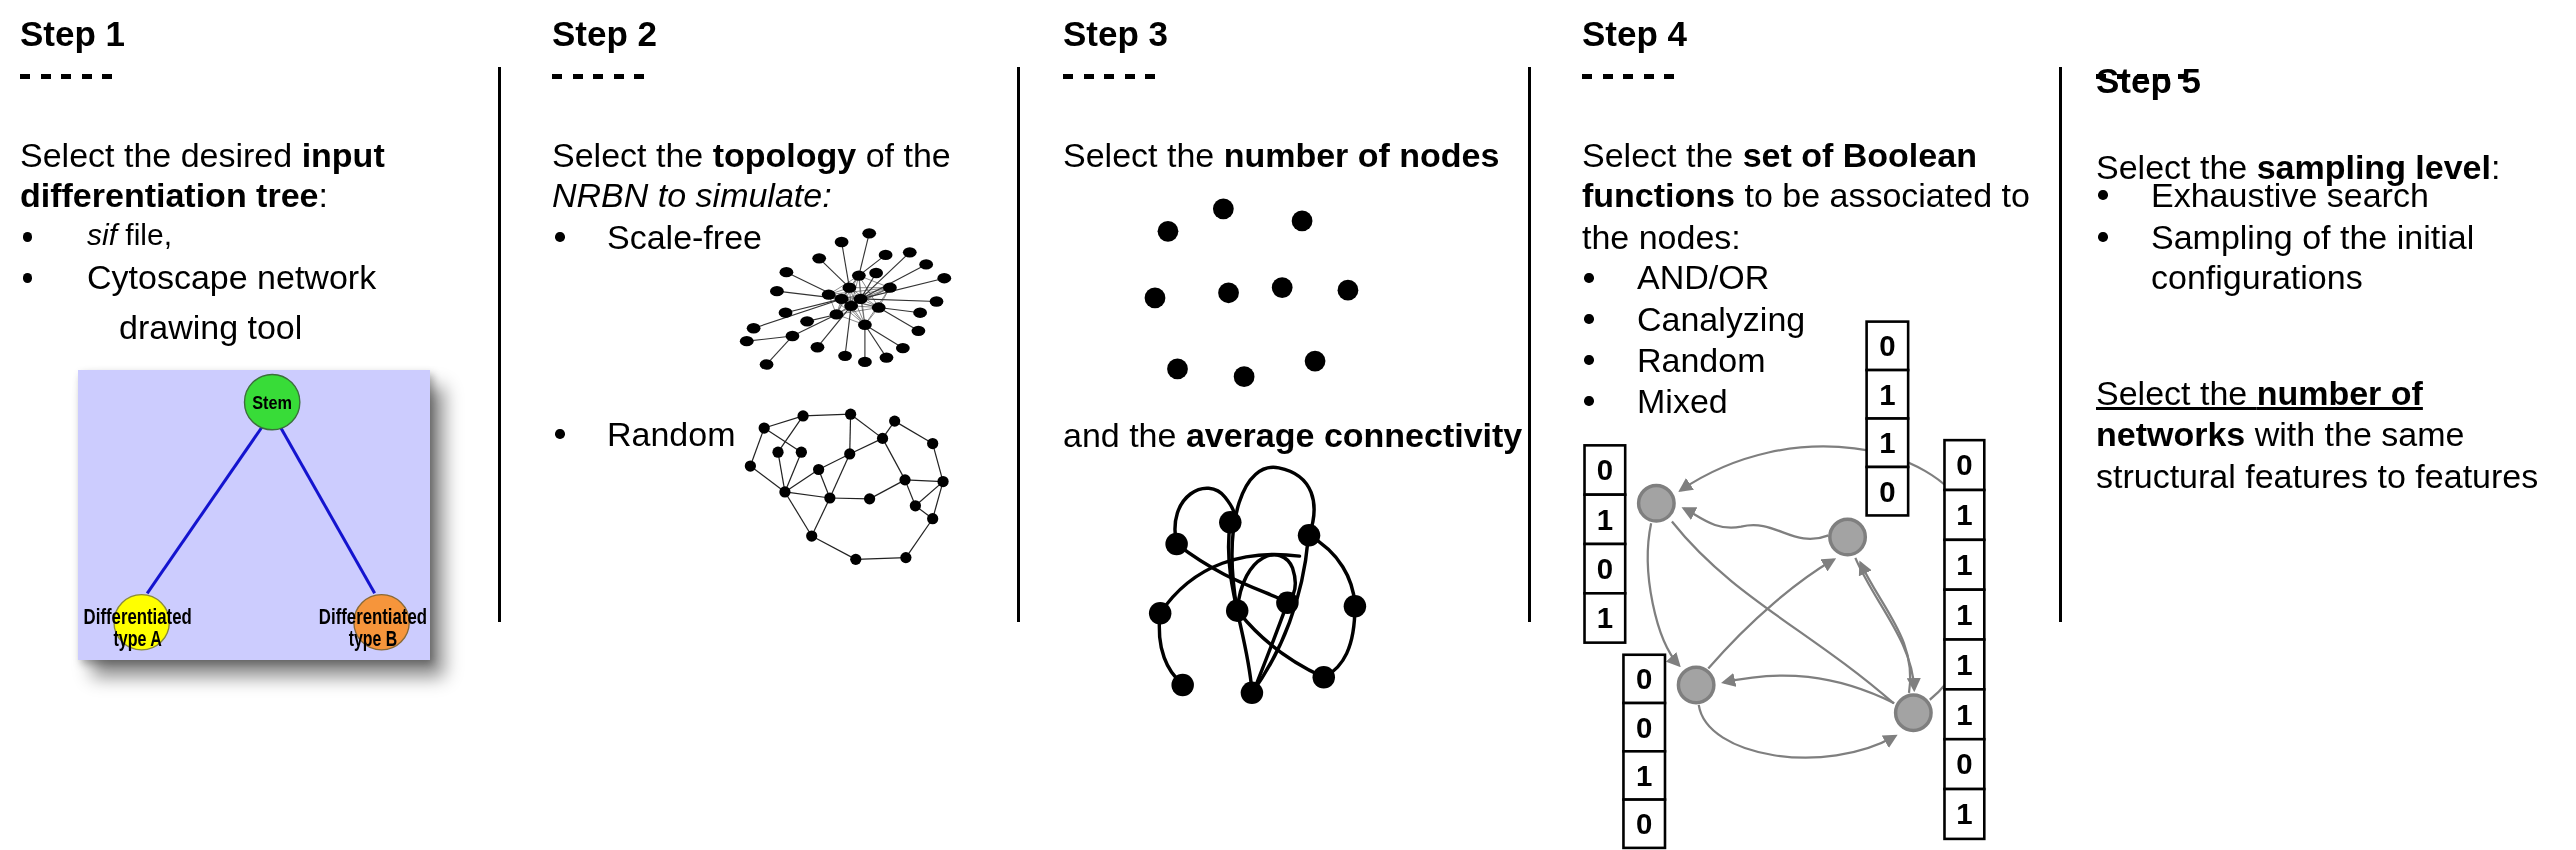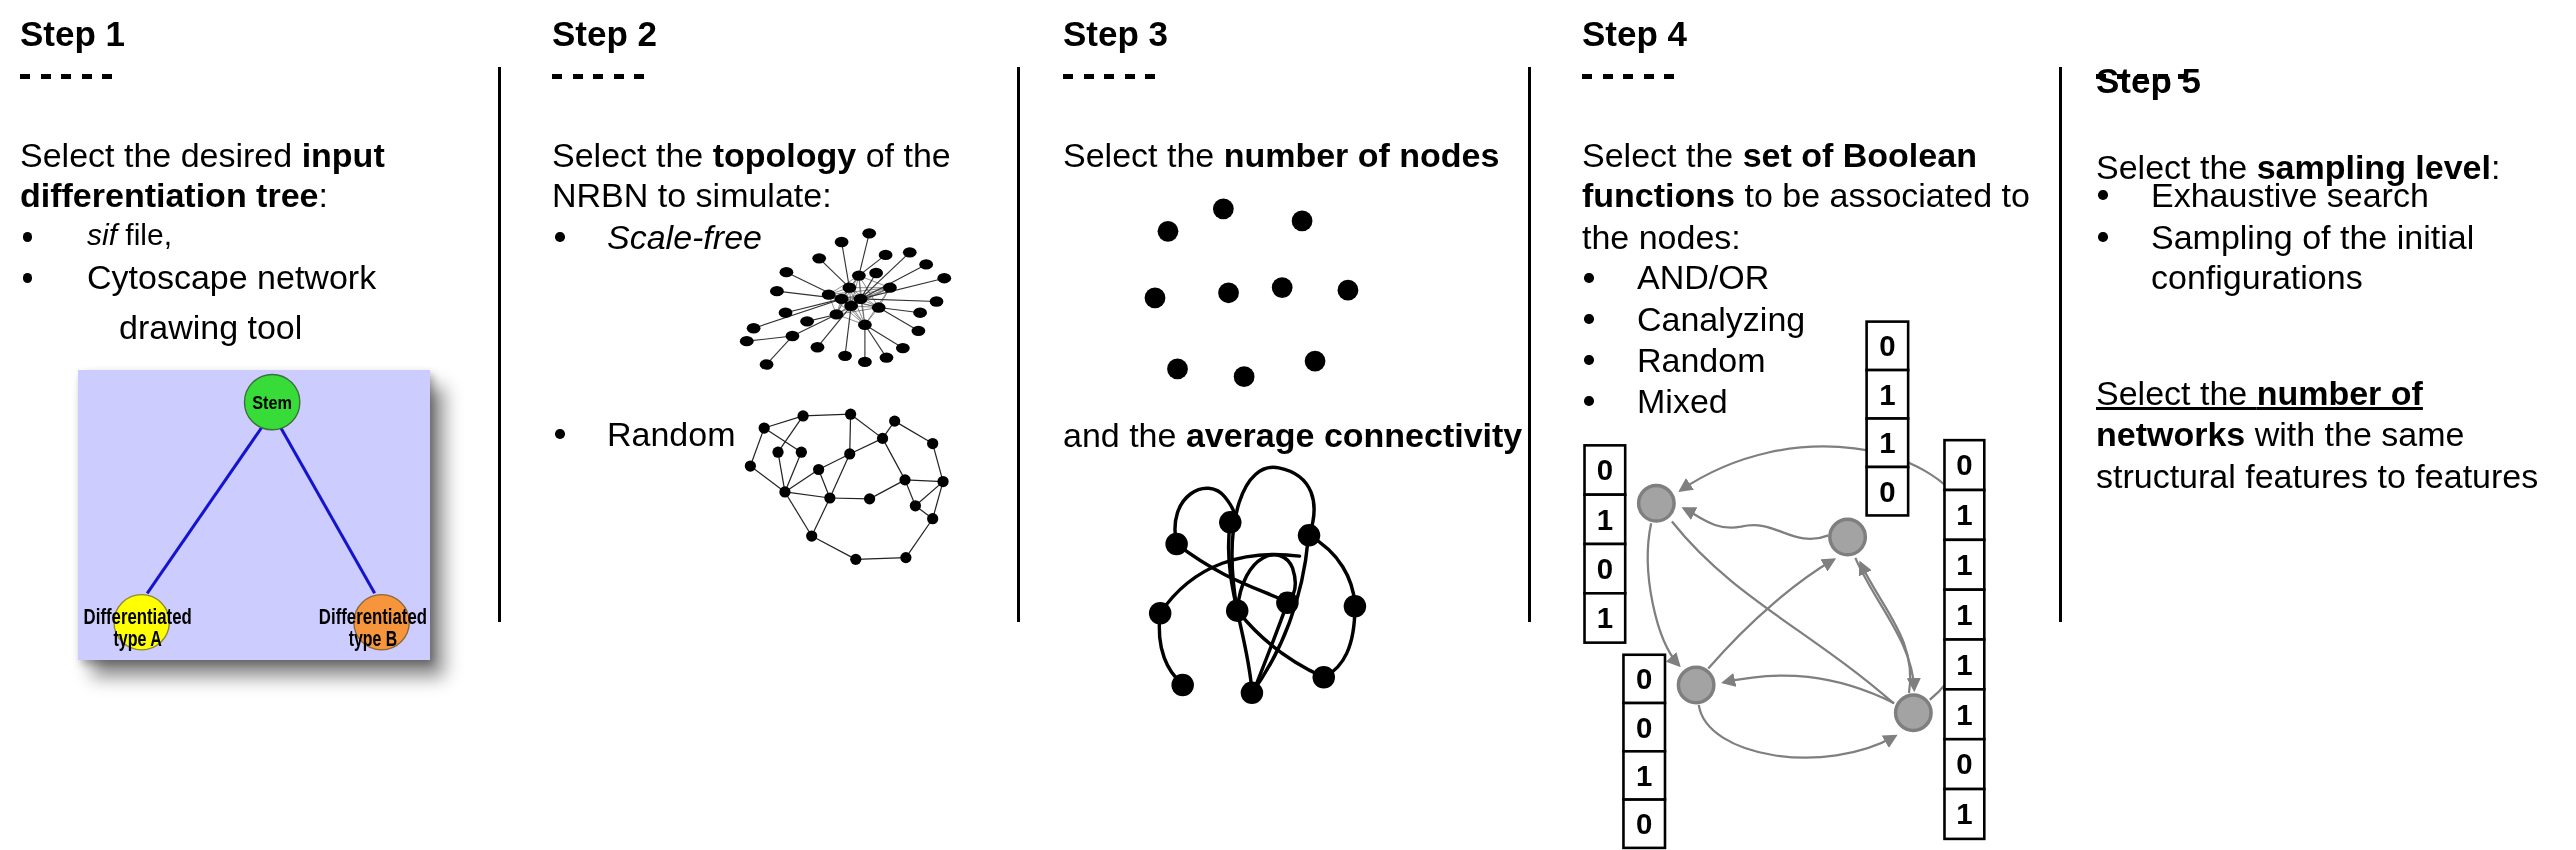--- a/index.html
+++ b/index.html
@@ -26,23 +26,23 @@
 <div class="vdiv" style="left:1528px;"></div>
 <div class="vdiv" style="left:2059px;"></div>
 <div style="position:absolute;left:20px;top:138px;font-size:34px;line-height:1;white-space:nowrap;">Select the desired <b>input</b></div>
 <div style="position:absolute;left:20px;top:178px;font-size:34px;line-height:1;white-space:nowrap;"><b>differentiation tree</b>:</div>
 <div style="position:absolute;left:22.5px;top:232px;width:9.5px;height:9.5px;border-radius:50%;background:#000"></div>
 <div style="position:absolute;left:87px;top:220px;font-size:30px;line-height:1;white-space:nowrap;"><i>sif</i> file,</div>
 <div style="position:absolute;left:22.5px;top:273px;width:9.5px;height:9.5px;border-radius:50%;background:#000"></div>
 <div style="position:absolute;left:87px;top:260px;font-size:34px;line-height:1;white-space:nowrap;">Cytoscape network</div>
 <div style="position:absolute;left:87px;top:310px;font-size:34px;line-height:1;white-space:nowrap;margin-left:32px;">drawing tool</div>
 <div style="position:absolute;left:552px;top:138px;font-size:34px;line-height:1;white-space:nowrap;">Select the <b>topology</b> of the</div>
-<div style="position:absolute;left:552px;top:178px;font-size:34px;line-height:1;white-space:nowrap;">NRBN to simulate:</div>
+<div style="position:absolute;left:552px;top:178px;font-size:34px;line-height:1;white-space:nowrap;font-style:italic;">NRBN to simulate:</div>
 <div style="position:absolute;left:555px;top:232px;width:9.5px;height:9.5px;border-radius:50%;background:#000"></div>
-<div style="position:absolute;left:607px;top:220px;font-size:34px;line-height:1;white-space:nowrap;font-style:italic;">Scale-free</div>
+<div style="position:absolute;left:607px;top:220px;font-size:34px;line-height:1;white-space:nowrap;">Scale-free</div>
 <div style="position:absolute;left:555px;top:429px;width:9.5px;height:9.5px;border-radius:50%;background:#000"></div>
 <div style="position:absolute;left:607px;top:417px;font-size:34px;line-height:1;white-space:nowrap;">Random</div>
 <div style="position:absolute;left:1063px;top:138px;font-size:34px;line-height:1;white-space:nowrap;">Select the <b>number of nodes</b></div>
 <div style="position:absolute;left:1063px;top:418px;font-size:34px;line-height:1;white-space:nowrap;">and the <b>average connectivity</b></div>
 <div style="position:absolute;left:1582px;top:138px;font-size:34px;line-height:1;white-space:nowrap;">Select the <b>set of Boolean</b></div>
 <div style="position:absolute;left:1582px;top:178px;font-size:34px;line-height:1;white-space:nowrap;"><b>functions</b> to be associated to</div>
 <div style="position:absolute;left:1582px;top:220px;font-size:34px;line-height:1;white-space:nowrap;">the nodes:</div>
 <div style="position:absolute;left:1584px;top:273px;width:9.5px;height:9.5px;border-radius:50%;background:#000"></div>
 <div style="position:absolute;left:1637px;top:260px;font-size:34px;line-height:1;white-space:nowrap;">AND/OR</div>
 <div style="position:absolute;left:1584px;top:314px;width:9.5px;height:9.5px;border-radius:50%;background:#000"></div>

